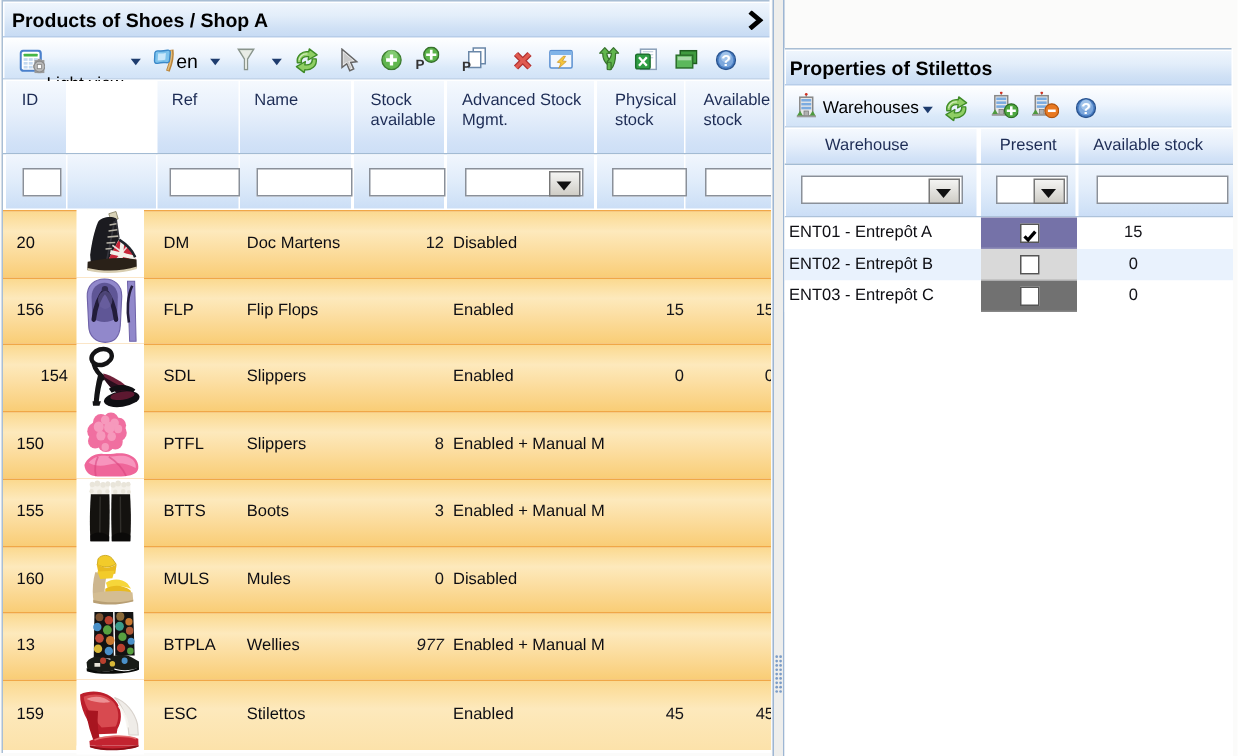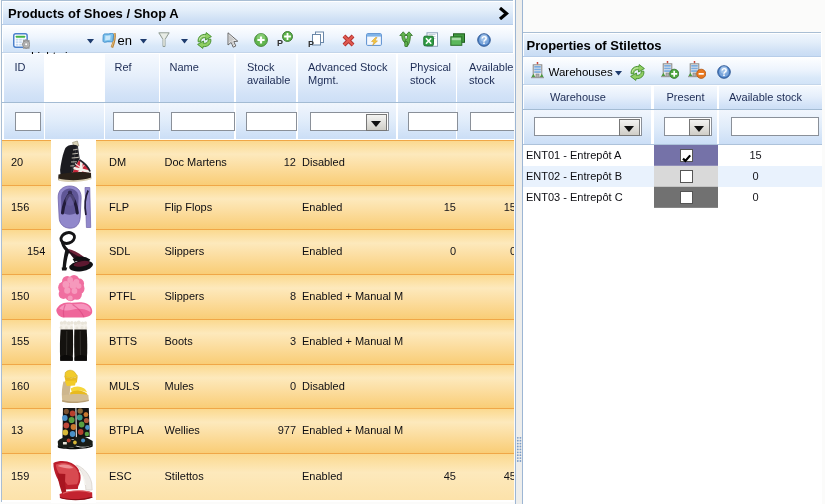--- a/index.html
+++ b/index.html
@@ -329,21 +329,21 @@
 <path d="M7 33.5 C9.5 30 14 29 18.5 30.5 L26 32.5 L26.5 38.5 C20 40.8 11.5 40.2 7.5 38 Z" fill="#191c17"></path>
 <path d="M23.5 30.5 C27 28 33.5 28 38 30 L43.5 33 L43.5 37 C36.5 39.8 28.5 39.2 24 36.5 Z" fill="#191c17"></path>
 <path d="M7 37.5 C14 40.2 21 40.4 26.5 38.5 C32 40.2 39 39.7 43.5 36.5 L43.5 38.5 C36 41.8 13 42 7.2 39.5 Z" fill="#090b09"></path>
 <circle cx="18.5" cy="32.5" r="2.1" fill="#b8402e"></circle>
             <circle cx="25" cy="34.5" r="1.9" fill="#d8b838"></circle>
             <circle cx="33.5" cy="32.5" r="2.1" fill="#4a90c8"></circle>
 <path d="M12.5 34 L16.5 34 L16.5 36.5 L12.5 36.5 Z" fill="#e8e4d8"></path>
           </svg></div>
       <div class="rtext" style="left:107px;top:15px;">BTPLA</div>
       <div class="rtext" style="left:162.5px;top:15px;">Wellies</div>
-      <div class="num" style="left:210px;top:15px;width:84px;">977</div>
+      <div class="num" style="left:210px;top:15px;width:84px;font-style:italic;">977</div>
       <div class="rtext" style="left:300px;top:15px;">Enabled + Manual M</div>
     </div>
     <div class="orow" style="top:313px;height:46px;background:linear-gradient(180deg,#fbd98f 0%,#fde9bc 40%,#fce2aa 100%);">
       <div class="rtext" style="left:9px;top:16px;">159</div>
       <div class="abs" style="left:49px;top:-1px;width:45px;height:47px;background:#fff;overflow:hidden;"><svg width="45" height="51" viewBox="0 0 47 51" preserveAspectRatio="none">
             <g transform="translate(0,5.5)">
               <path d="M26.5 6.5 C34 9 40.5 16 42.5 24.5 L43 31.5 L36.5 31.5 C35.8 21 32.5 12.5 26.5 6.5 Z" fill="#efece8" stroke="#d8d2cc" stroke-width="0.8"></path>
 <path d="M2.5 4.5 C11.5 0.5 23.5 2.8 28.5 10.5 C32 16 31.5 23 28.5 27.5 L28 30.5 L14.5 31 C7.5 23.5 2.2 13 2.5 4.5 Z" fill="#bc1f2c"></path>
 <path d="M5 6 C12.5 2.8 22 4.6 26.5 10.5 C29.8 15 29.8 21.5 27.2 25.8 L17.5 26.5 C10.8 19.5 5.5 12 5 6 Z" fill="#d84a50"></path>
 <path d="M7 7.5 C12.5 5 19.5 5.8 23.5 9.5 C20 10.4 12.5 10 7 7.5 Z" fill="#f0989a" opacity="0.9"></path>

